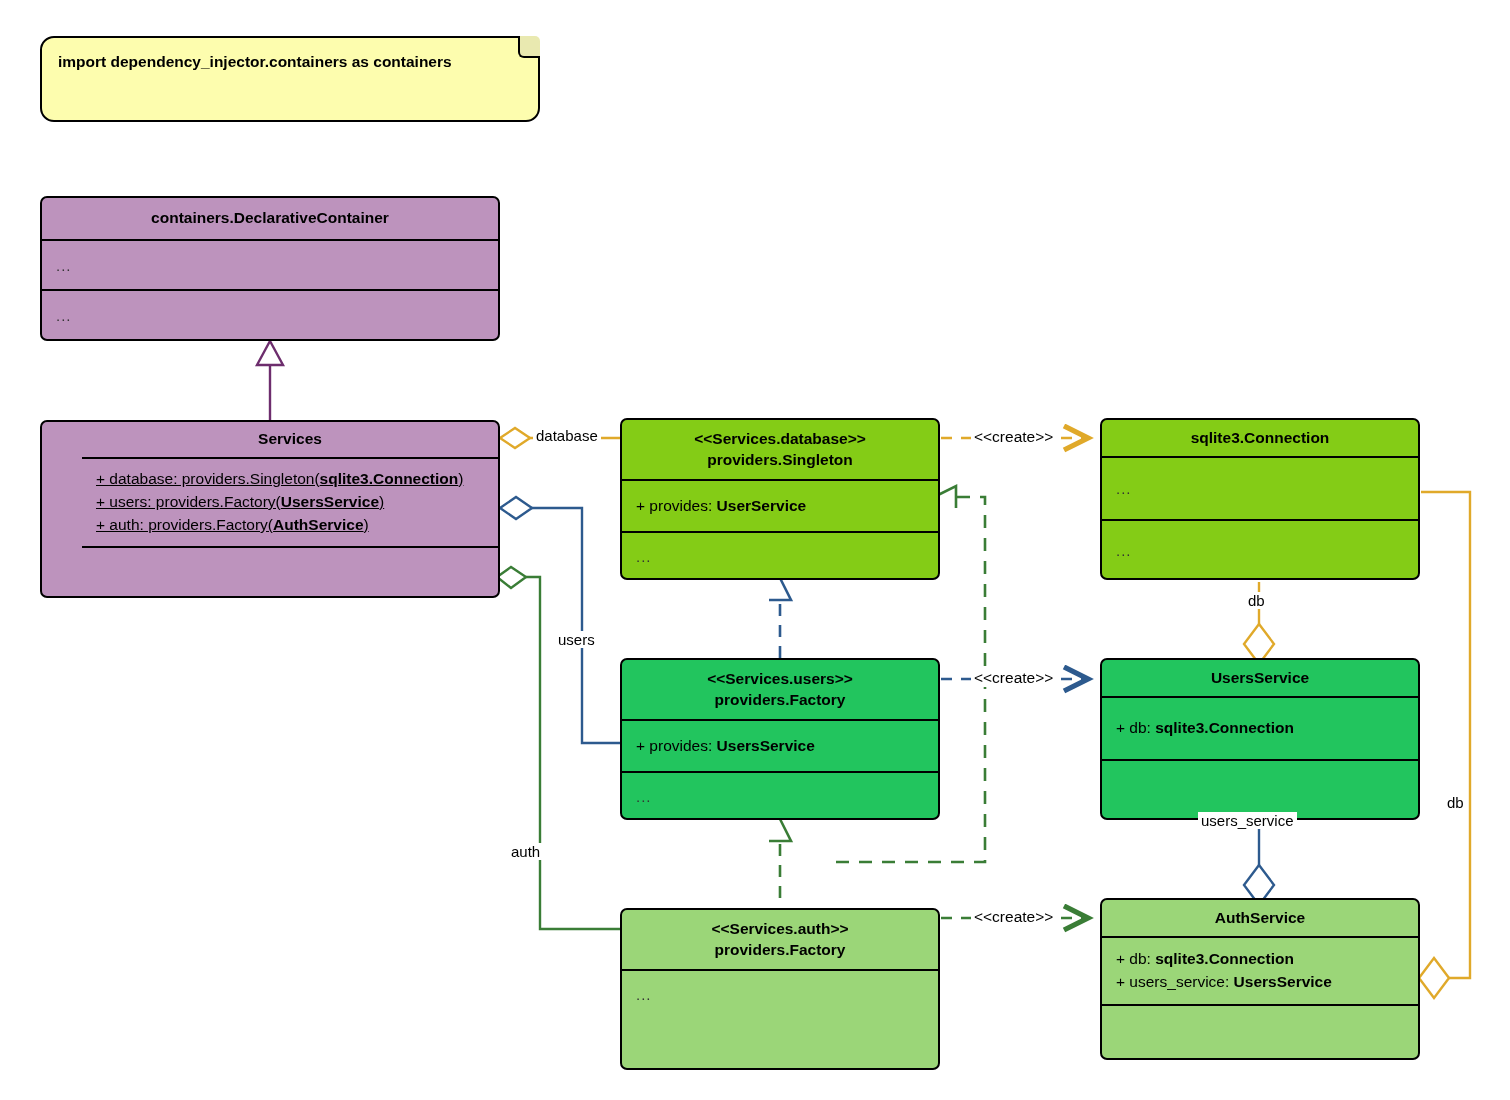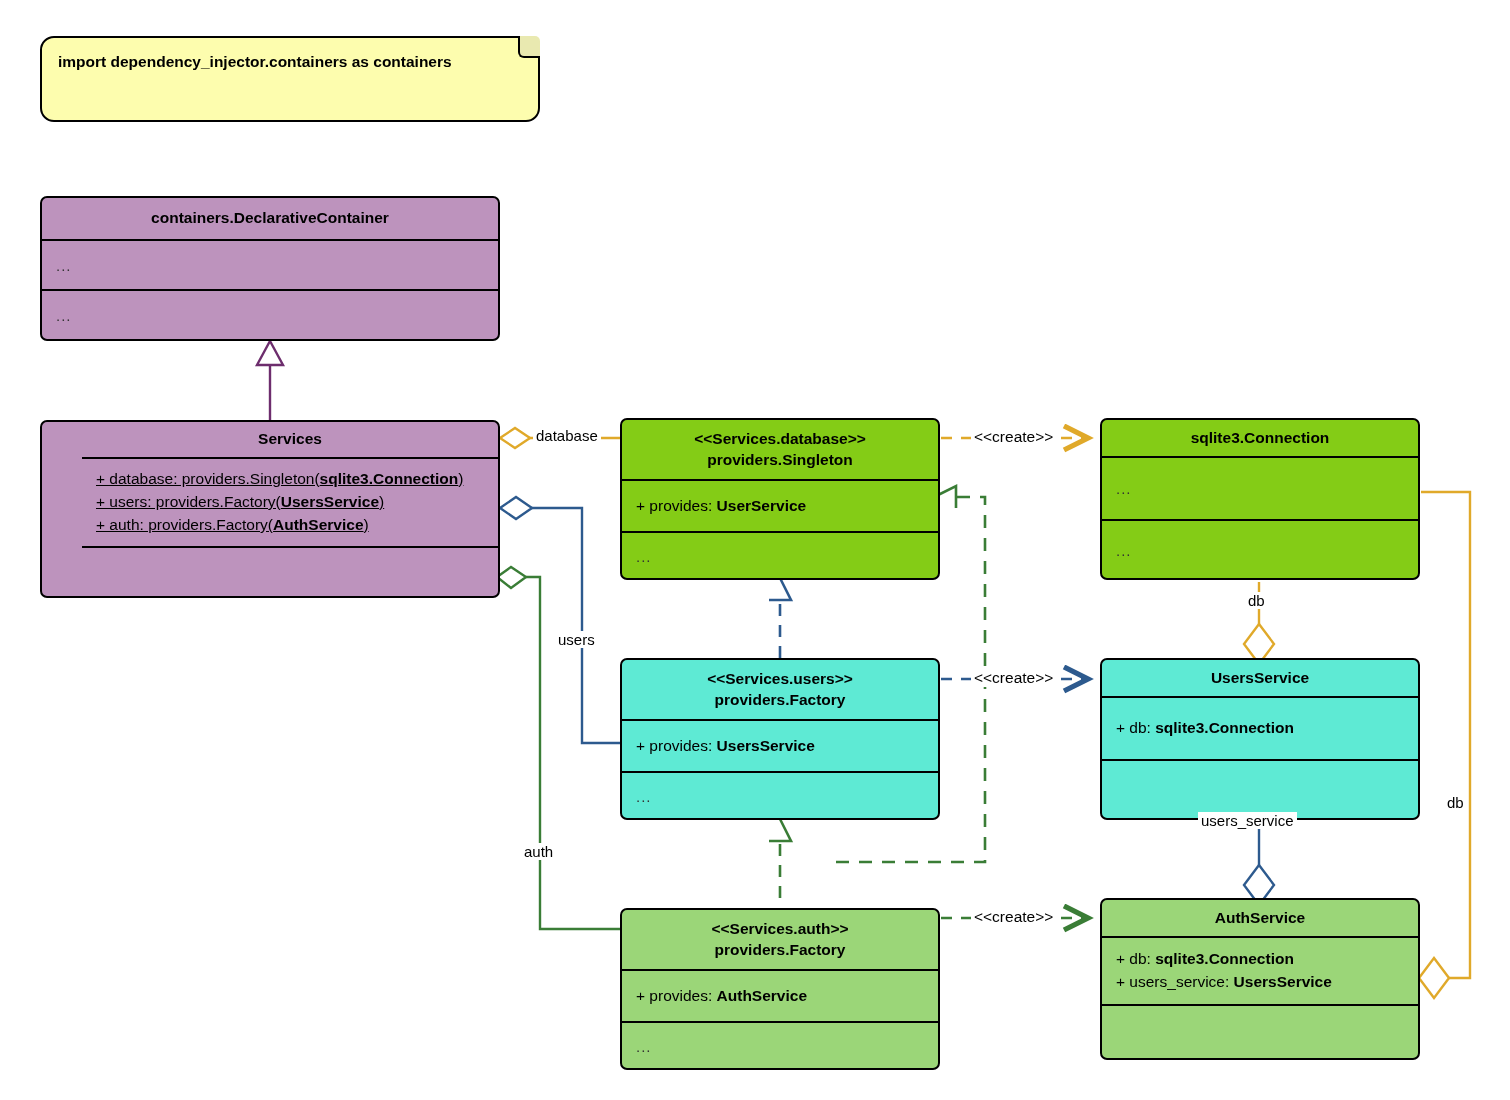--- a/index.html
+++ b/index.html
@@ -32,21 +32,21 @@
     font-size:15.5px;color:#000;line-height:1.48;
   }
   .uml .attrs .b{font-weight:bold;}
   .uml .dots{font-size:15px;color:#333;letter-spacing:1px;padding-left:14px;}
   .uml .empty{}
   .static{text-decoration:underline;}
 
   
   .purple{background:#bd93bd;}
   .yellow{background:#84cc16;}
-  .blue  {background:#5eead4;}
+  .blue  {background:#22c55e;}
   .green {background:#9bd678;}
 
   
   .note{
     position:absolute;box-sizing:border-box;
     background:#fdfdae;border:2.5px solid #000;border-radius:14px;
     padding:12px 16px;font-weight:bold;font-size:15.5px;line-height:1.5;
     color:#000;
   }
   .note .fold{
@@ -240,25 +240,20 @@
     <div class="row empty" style="height:58px;">
       <span class="dots"></span>
     </div>
   </div>
 
   <div class="uml green" style="left:620px;top:898px;width:320px;height:162px;margin-top:10px;">
     <div class="row hdr" style="height:61px;">
       <span>&lt;&lt;Services.auth&gt;&gt;</span>
       <span>providers.Factory</span>
     </div>
-    <div class="row" style="height:52px;">
-      <div class="attrs">
-        <span>+ provides: </span><span class="b">AuthService</span>
-      </div>
-    </div>
     <div class="row" style="height:46px;">
       <span class="dots">...</span>
     </div>
   </div>
 
   <div class="uml green" style="left:1100px;top:898px;width:320px;height:162px;">
     <div class="row hdr" style="height:38px;">
       <span>AuthService</span>
     </div>
     <div class="row" style="height:68px;">
@@ -271,21 +266,21 @@
         </div>
       </div>
     </div>
     <div class="row empty" style="height:53px;">
       <span class="dots"></span>
     </div>
   </div>
 
   <div class="elabel" style="left:533px;top:427px;">database</div>
   <div class="elabel" style="left:555px;top:631px;">users</div>
-  <div class="elabel" style="left:521px;top:843px;">auth</div>
+  <div class="elabel" style="left:508px;top:843px;">auth</div>
 
   <div class="elabel create" style="left:971px;top:428px;">&lt;&lt;create&gt;&gt;</div>
   <div class="elabel create" style="left:971px;top:669px;">&lt;&lt;create&gt;&gt;</div>
   <div class="elabel create" style="left:971px;top:908px;">&lt;&lt;create&gt;&gt;</div>
 
   <div class="elabel" style="left:1245px;top:592px;">db</div>
   <div class="elabel" style="left:1198px;top:812px;">users_service</div>
   <div class="elabel" style="left:1444px;top:794px;">db</div>
 
 </div>

